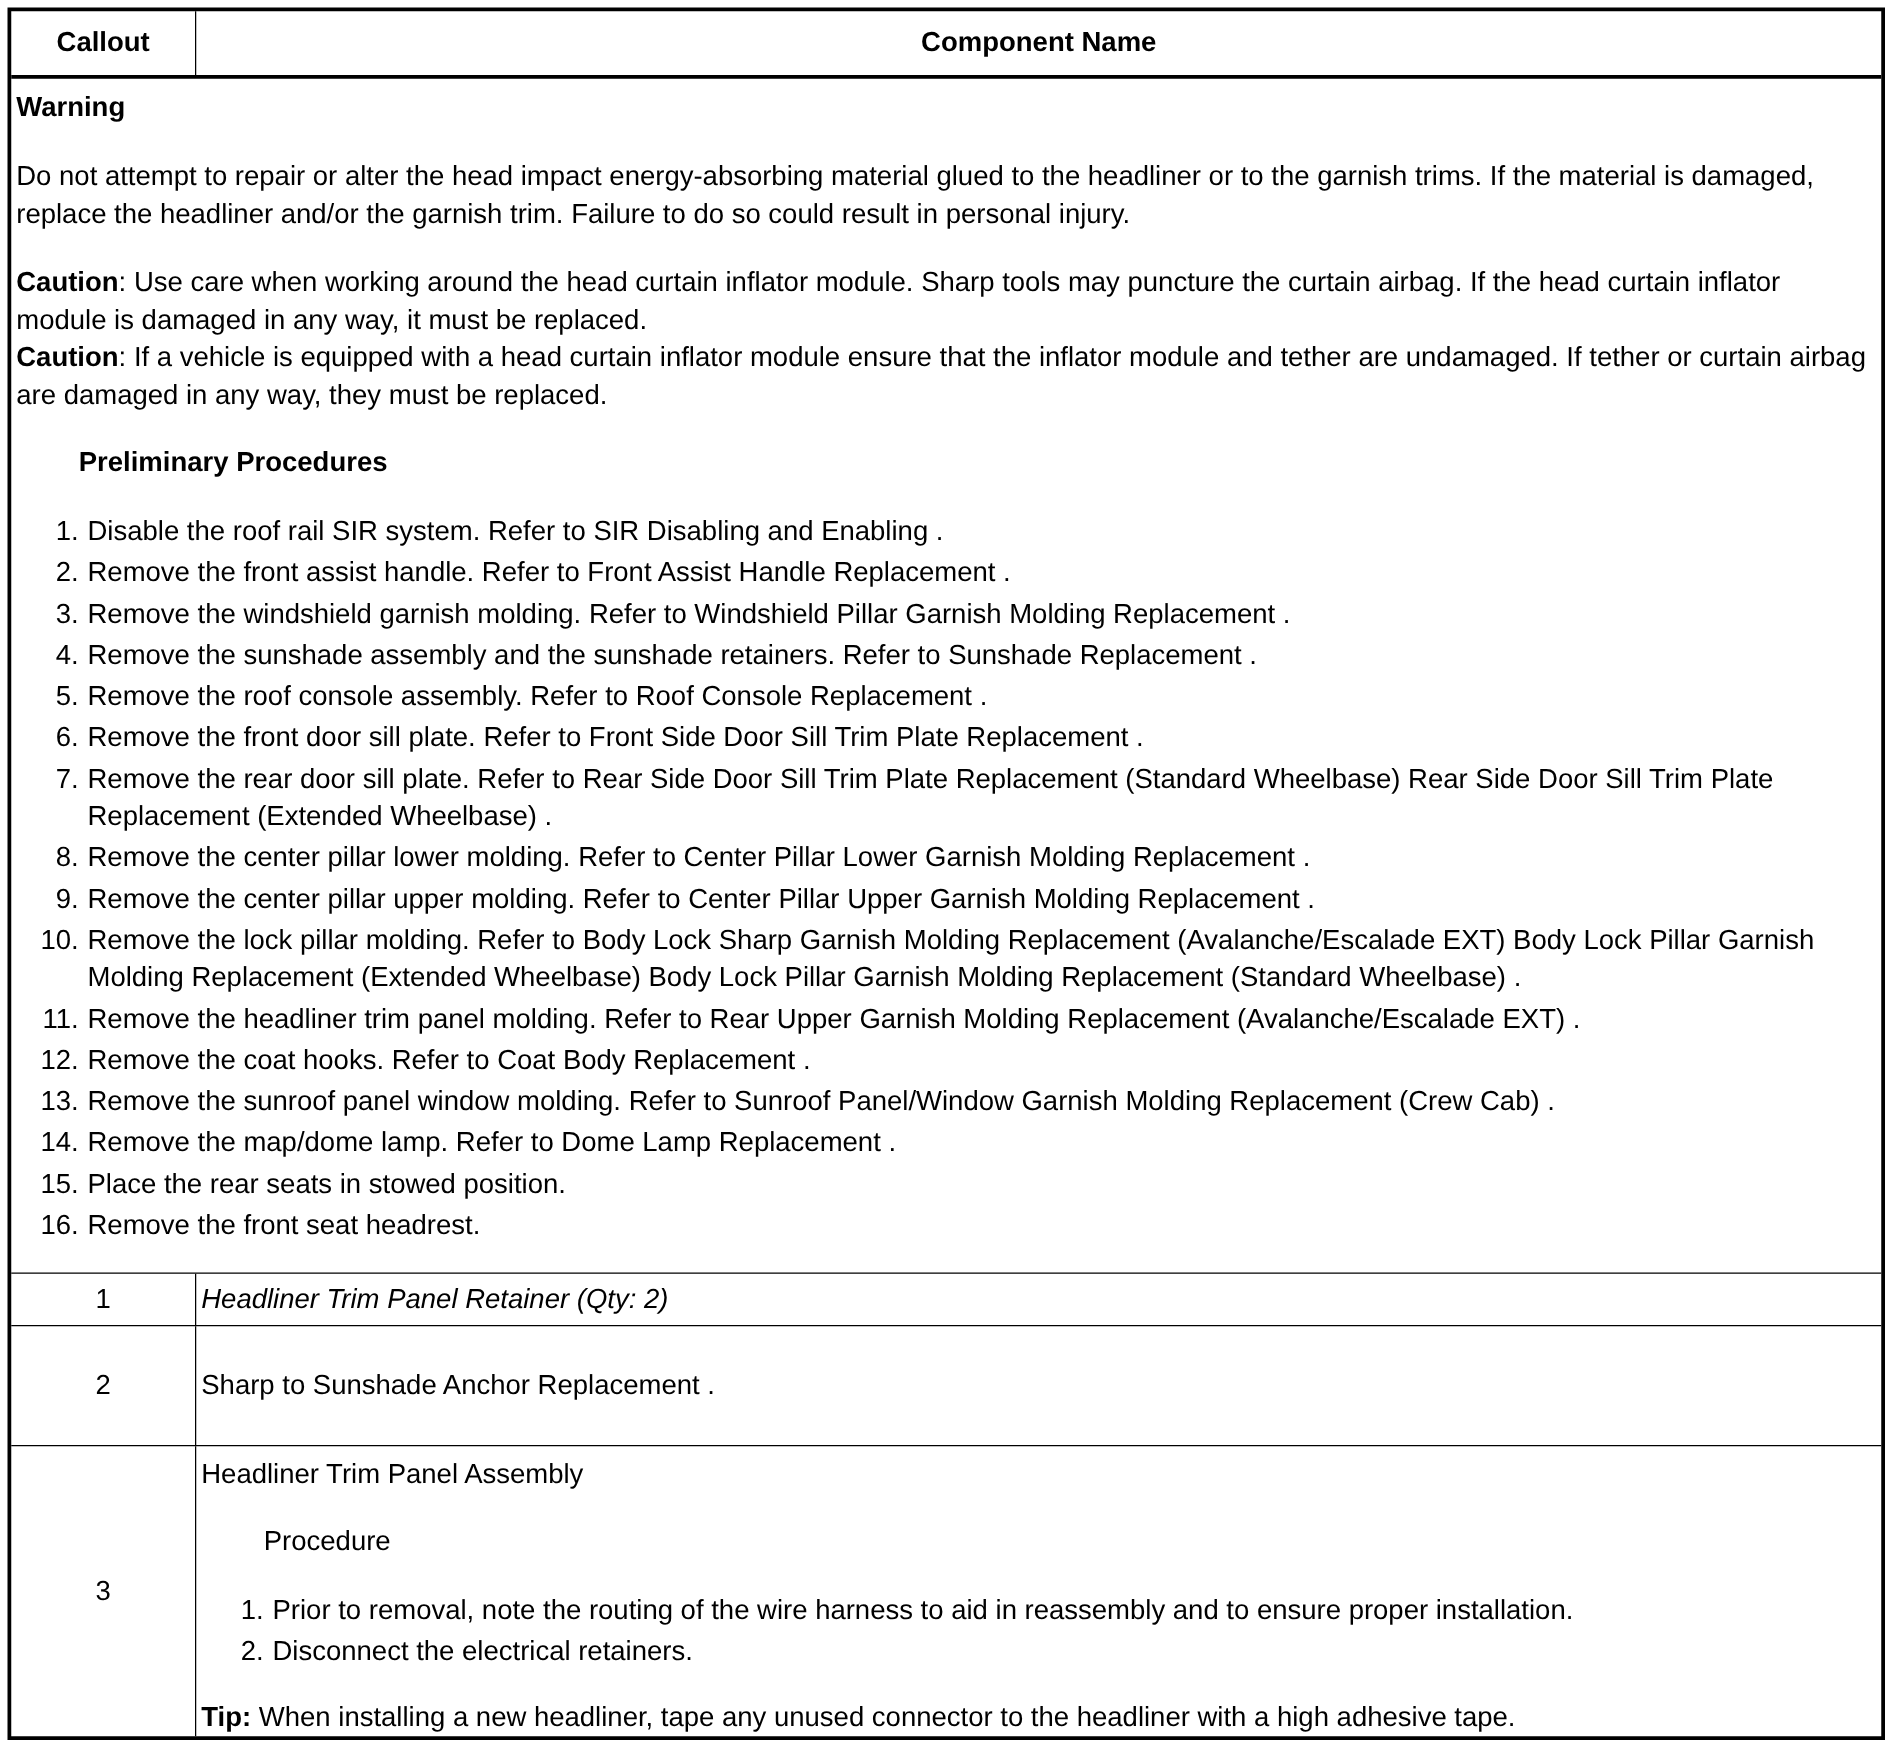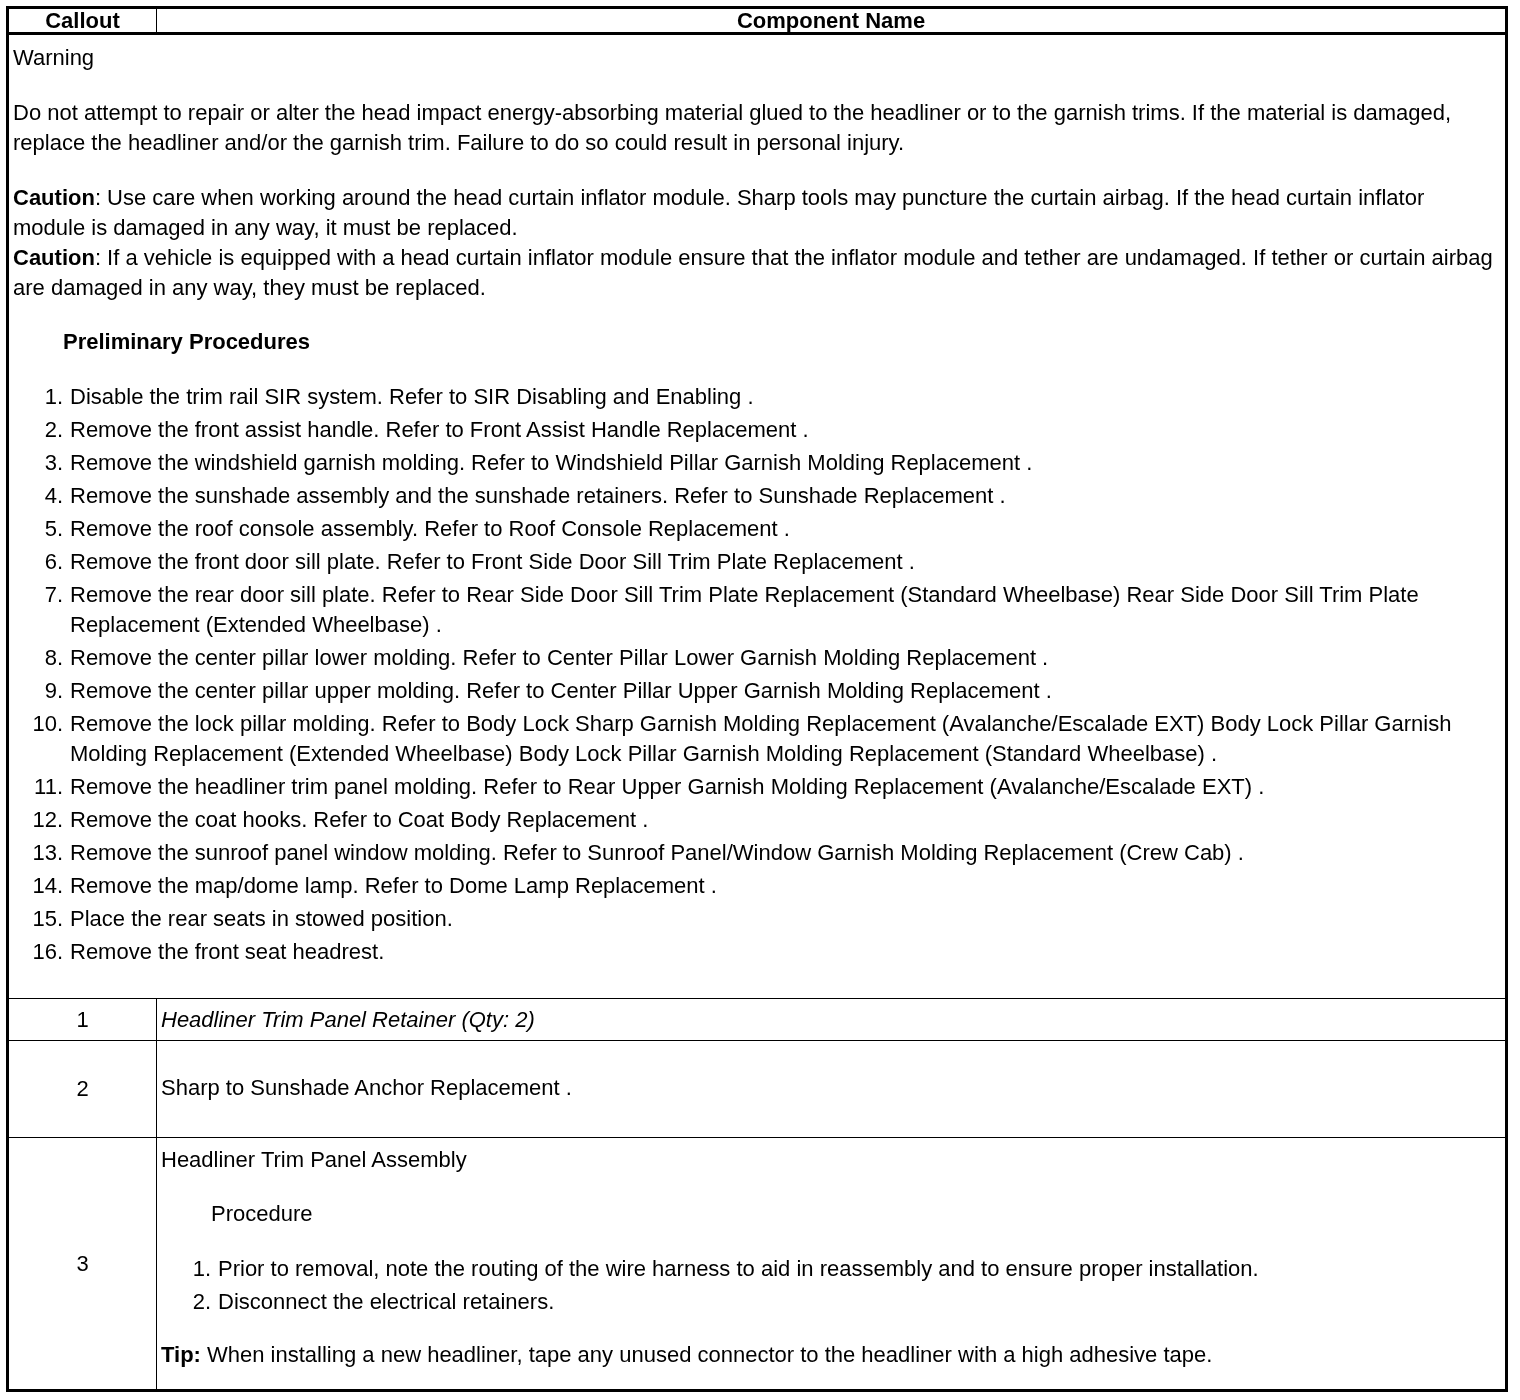--- a/index.html
+++ b/index.html
@@ -27,21 +27,21 @@
       display: flex;
       flex-direction: column;
     }
     .row {
       display: flex;
       border-bottom: 1px solid #000;
       box-sizing: border-box;
     }
     .row:last-child { border-bottom: none; }
     .header-row {
-      height: 26px;
+      height: 54px;
       border-bottom: 3px solid #000;
       font-weight: bold;
     }
     .cell-callout {
       width: 148px;
       flex: 0 0 148px;
       border-right: 1px solid #000;
       display: flex;
       align-items: center;
       justify-content: center;
@@ -56,21 +56,21 @@
       display: flex;
       align-items: center;
       justify-content: center;
     }
     .full-row {
       padding: 8px 4px 4px 4px;
       box-sizing: border-box;
       height: 964px;
     }
     .full-row p { margin: 0; }
-    .warning-title { font-weight: normal; margin-bottom: 25px !important; }
+    .warning-title { font-weight: bold; margin-bottom: 25px !important; }
     .warning-text { margin-bottom: 25px !important; }
     .caution-label { font-weight: bold; }
     .section-title {
       font-weight: bold;
       margin: 24px 0 25px 50px !important;
     }
     ol.steps {
       list-style: none;
       margin: 0;
       padding: 0;
@@ -120,21 +120,21 @@
     <div style="width:100%;">
       <p class="warning-title">Warning</p>
       <p class="warning-text">Do not attempt to repair or alter the head impact energy-absorbing material glued to the headliner or to the garnish trims. If the material is damaged, replace the headliner and/or the garnish trim. Failure to do so could result in personal injury.</p>
       <p><span class="caution-label">Caution</span><span>: Use care when working around the head curtain inflator module. Sharp tools may puncture the curtain airbag. If the head curtain inflator module is damaged in any way, it must be replaced.</span></p>
       <p><span class="caution-label">Caution</span><span>: If a vehicle is equipped with a head curtain inflator module ensure that the inflator module and tether are undamaged. If tether or curtain airbag are damaged in any way, they must be replaced.</span></p>
       <p class="section-title">Preliminary Procedures</p>
       <ol class="steps">
         <li>
             <span class="step-num">1.</span>
             <span class="step-gap"></span>
-            <span class="step-text">Disable the trim rail SIR system. Refer to SIR Disabling and Enabling .</span>
+            <span class="step-text">Disable the roof rail SIR system. Refer to SIR Disabling and Enabling .</span>
           </li>
         <li>
             <span class="step-num">2.</span>
             <span class="step-gap"></span>
             <span class="step-text">Remove the front assist handle. Refer to Front Assist Handle Replacement .</span>
           </li>
         <li>
             <span class="step-num">3.</span>
             <span class="step-gap"></span>
             <span class="step-text">Remove the windshield garnish molding. Refer to Windshield Pillar Garnish Molding Replacement .</span>

